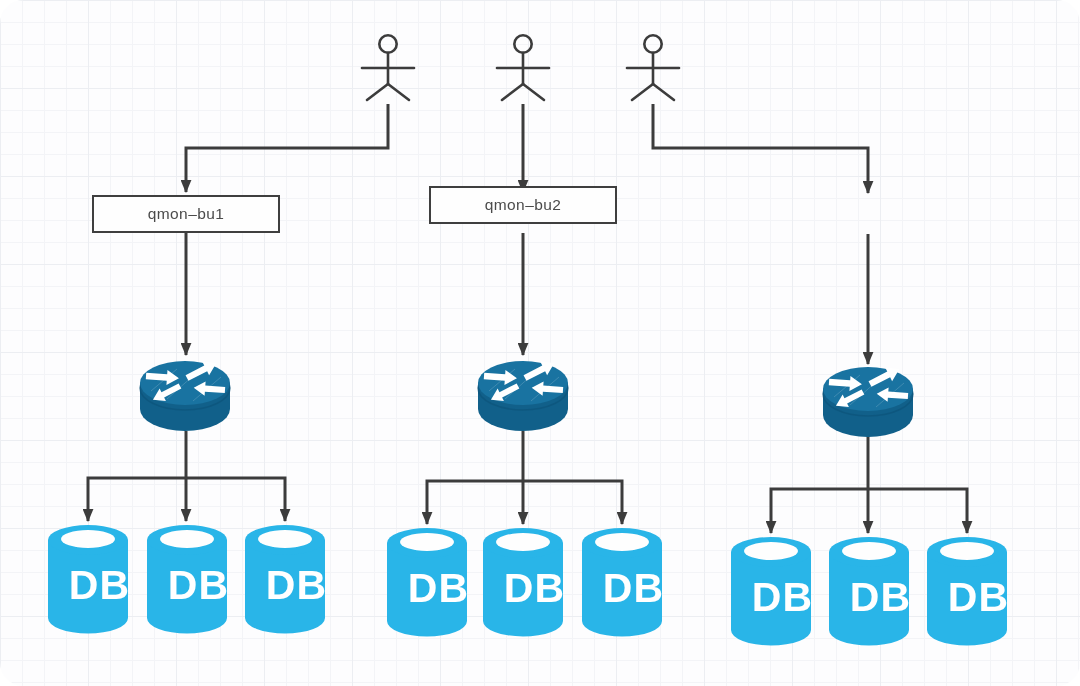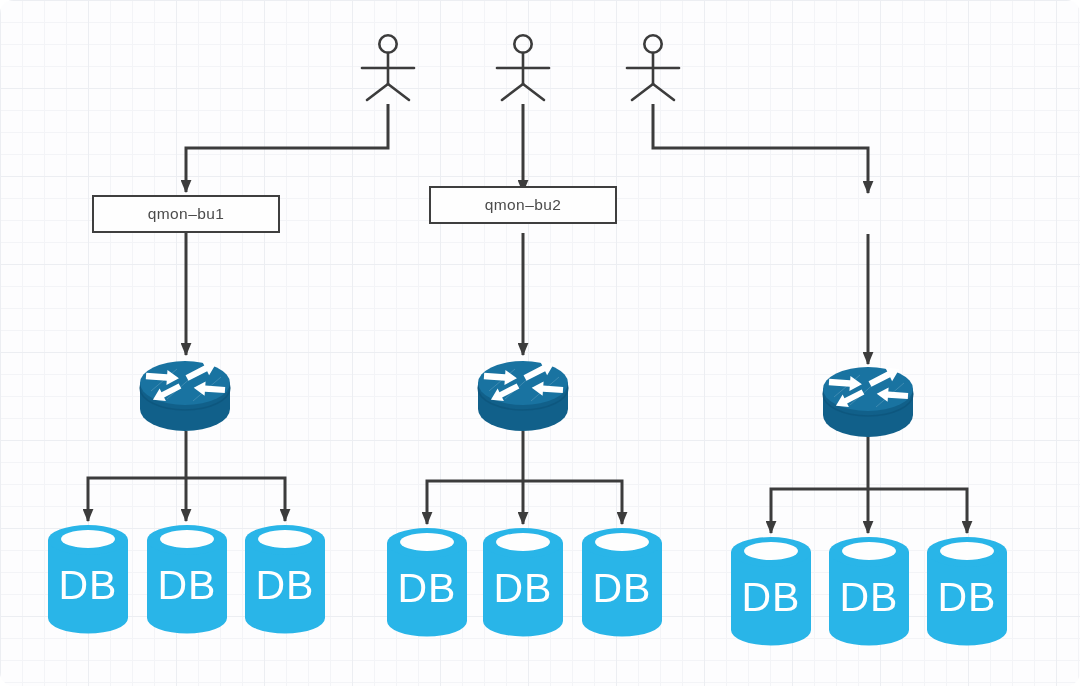--- a/index.html
+++ b/index.html
@@ -8,36 +8,36 @@
     position:relative;
     width:1080px;height:686px;
     background-color:#fdfdfe;
     background-image:
       linear-gradient(#eceef2 1px, transparent 1px),
       linear-gradient(90deg, #eceef2 1px, transparent 1px),
       linear-gradient(#f3f4f7 1px, transparent 1px),
       linear-gradient(90deg, #f3f4f7 1px, transparent 1px);
     background-size:88px 88px, 88px 88px, 22px 22px, 22px 22px;
     overflow:hidden;
-    border-radius:14px;
+    border-radius:24px;
     font-family:"Liberation Sans", sans-serif;
   }
   .wires{position:absolute;left:0;top:0;width:1080px;height:686px;}
   .svc{
     position:absolute;width:188px;height:38px;
     border:2.5px solid #3f3f3f;background:#fefefe;
     display:flex;align-items:center;justify-content:center;
     font-size:15.5px;color:#4b4b4b;letter-spacing:0.4px;
   }
   .router{position:absolute;width:96px;height:78px;}
   .db{position:absolute;width:84px;height:110px;}
   .db-label{
     position:absolute;left:0;right:0;top:39px;
-    text-align:center;font-size:41px;line-height:1.1;
-    color:#ffffff;letter-spacing:1px;font-weight:400;
+    text-align:right;font-size:41px;line-height:1.1;
+    color:#ffffff;letter-spacing:1px;font-weight:700;
   }
   .watermark{
     position:absolute;right:16px;top:645px;
     font-size:19px;color:#9b9b9b;letter-spacing:1px;
   }
 </style>
 </head>
 <body>
 
 <div class="canvas">

